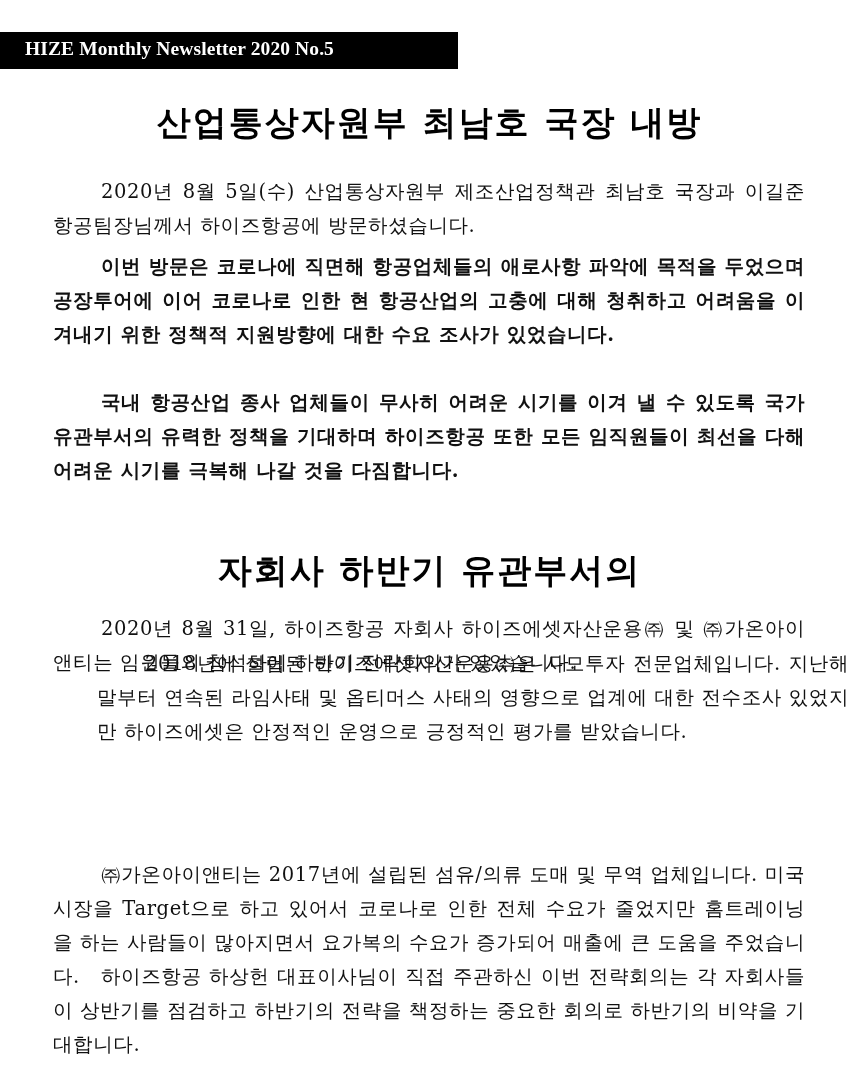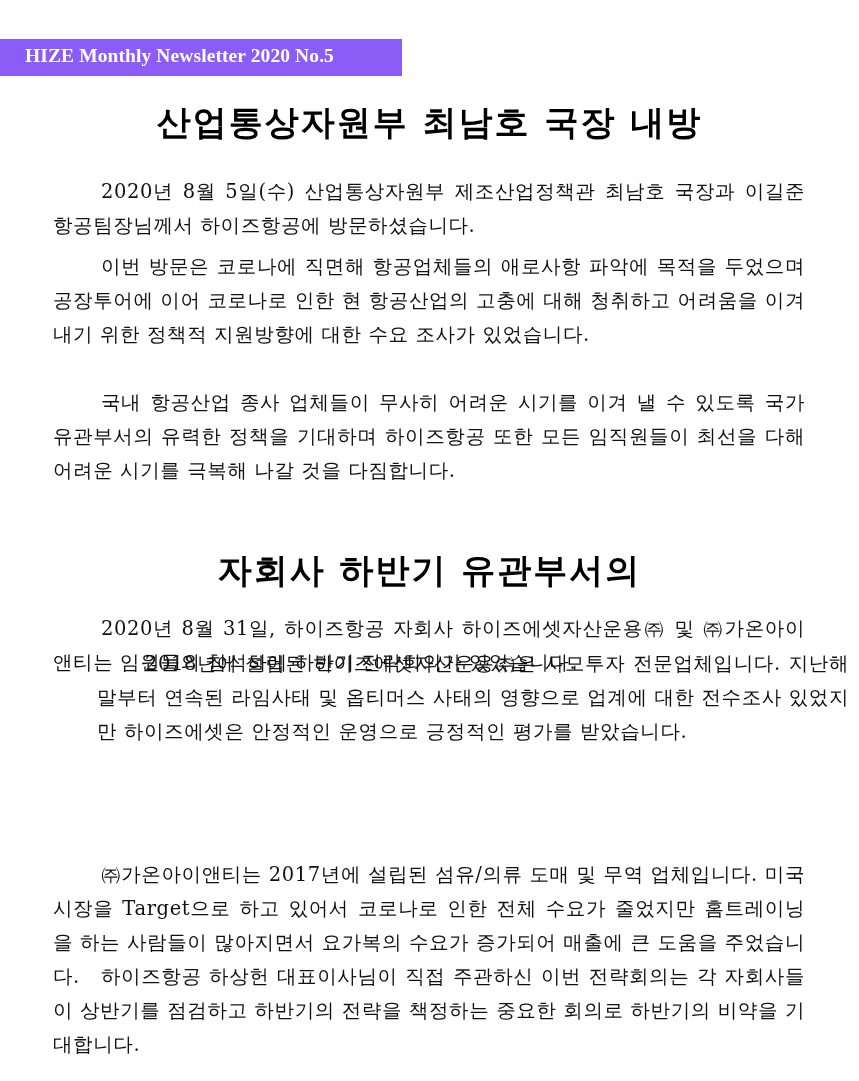--- a/index.html
+++ b/index.html
@@ -1,19 +1,19 @@
 <!DOCTYPE html>
 <html><head>
 <meta charset="utf-8">
 <style>
   html, body { margin:0; padding:0; background:#ffffff; }
   body { width:859px; height:1081px; position:relative; overflow:hidden;
          font-family:"DejaVu Serif", serif; color:#111; }
-  .banner { position:absolute; left:0; top:39px; width:402px; height:37px;
-            background:#8b5cf6; }
+  .banner { position:absolute; left:0; top:32px; width:458px; height:37px;
+            background:#000000; }
   .banner span { position:absolute; left:25px; top:6px; color:#fff;
                  font-family:"Liberation Serif", serif; font-weight:bold;
                  font-size:19.5px; letter-spacing:0.1px; white-space:nowrap; }
   .title { position:absolute; left:0; width:859px; text-align:center;
            font-family:"DejaVu Sans", sans-serif; font-weight:bold;
            font-size:34px; letter-spacing:2px; color:#000; }
   .para { position:absolute; left:53px; width:752px;
           font-size:19.5px; line-height:34px; text-align:justify;
           text-align-last:left; letter-spacing:0.6px; }
   .para .indent { display:inline-block; width:48px; }
@@ -21,21 +21,21 @@
 </head>
 <body>
 
 <div class="banner">
   <span>HIZE Monthly Newsletter 2020 No.5</span>
 </div>
 
 <div class="title" style="top:100px;">산업통상자원부 최남호 국장 내방</div>
 
 <div class="para" style="top:175px;"><span class="indent"></span><span>2020년 8월 5일(수) 산업통상자원부 제조산업정책관 최남호 국장과 이길준 항공팀장님께서 하이즈항공에 방문하셨습니다.</span></div>
-<div class="para" style="top:250px;"><span class="indent"></span><span>이번 방문은 코로나에 직면해 항공업체들의 애로사항 파악에 목적을 두었으며 공장투어에 이어 코로나로 인한 현 항공산업의 고충에 대해 청취하고 어려움을 이겨내기 위한 정책적 지원방향에 대한 수요 조사가 있었습니다.</span></div>
-<div class="para" style="top:386px;"><span class="indent"></span><span>국내 항공산업 종사 업체들이 무사히 어려운 시기를 이겨 낼 수 있도록 국가 유관부서의 유력한 정책을 기대하며 하이즈항공 또한 모든 임직원들이 최선을 다해 어려운 시기를 극복해 나갈 것을 다짐합니다.</span></div>
+<div class="para" style="top:250px;font-weight:bold;"><span class="indent"></span><span>이번 방문은 코로나에 직면해 항공업체들의 애로사항 파악에 목적을 두었으며 공장투어에 이어 코로나로 인한 현 항공산업의 고충에 대해 청취하고 어려움을 이겨내기 위한 정책적 지원방향에 대한 수요 조사가 있었습니다.</span></div>
+<div class="para" style="top:386px;font-weight:bold;"><span class="indent"></span><span>국내 항공산업 종사 업체들이 무사히 어려운 시기를 이겨 낼 수 있도록 국가 유관부서의 유력한 정책을 기대하며 하이즈항공 또한 모든 임직원들이 최선을 다해 어려운 시기를 극복해 나갈 것을 다짐합니다.</span></div>
 
 <div class="title" style="top:548px;">자회사 하반기 유관부서의</div>
 
 <div class="para" style="top:612px;"><span class="indent"></span><span>2020년 8월 31일, 하이즈항공 자회사 하이즈에셋자산운용㈜ 및 ㈜가온아이앤티는 임원들의 참석하에 하반기 전략회의가 있었습니다.</span></div>
 <div class="para" style="top:647px;margin-left:44px;"><span class="indent"></span><span>2018년에 설립된 하이즈에셋자산운용㈜은 사모투자 전문업체입니다. 지난해 말부터 연속된 라임사태 및 옵티머스 사태의 영향으로 업계에 대한 전수조사 있었지만 하이즈에셋은 안정적인 운영으로 긍정적인 평가를 받았습니다.</span></div>
 <div class="para" style="top:823px;margin-top:35px;"><span class="indent"></span><span>㈜가온아이앤티는 2017년에 설립된 섬유/의류 도매 및 무역 업체입니다. 미국시장을 Target으로 하고 있어서 코로나로 인한 전체 수요가 줄었지만 홈트레이닝을 하는 사람들이 많아지면서 요가복의 수요가 증가되어 매출에 큰 도움을 주었습니다.</span></div>
 <div class="para" style="top:960px;"><span class="indent"></span><span>하이즈항공 하상헌 대표이사님이 직접 주관하신 이번 전략회의는 각 자회사들이 상반기를 점검하고 하반기의 전략을 책정하는 중요한 회의로 하반기의 비약을 기대합니다.</span></div>
 
 </body></html>

